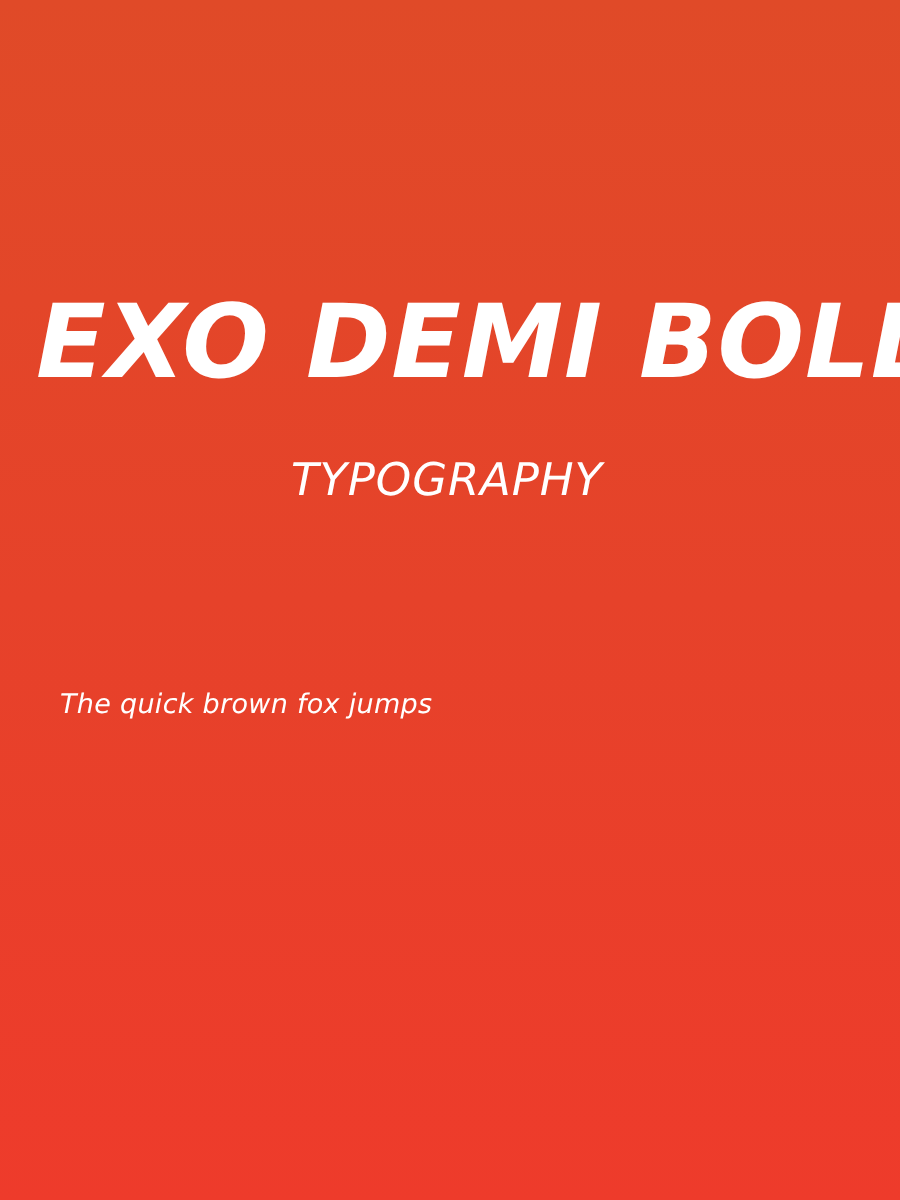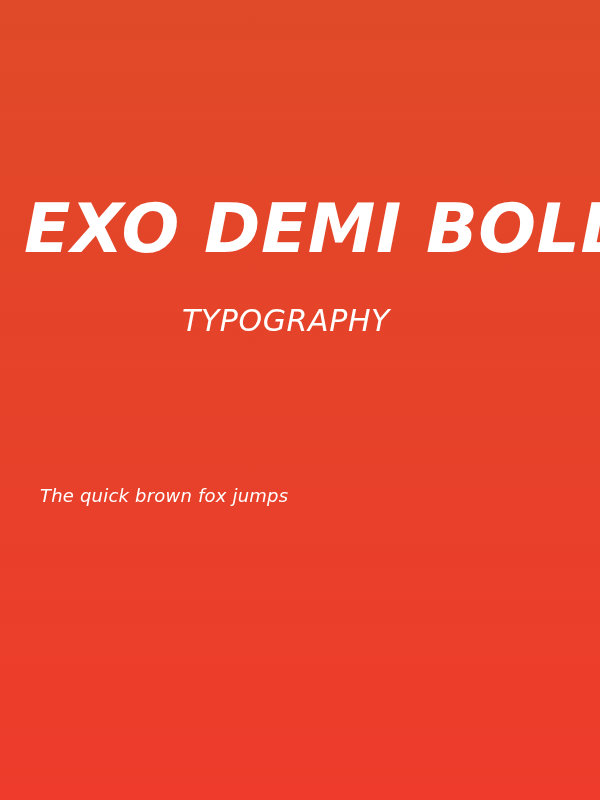--- a/index.html
+++ b/index.html
@@ -49,27 +49,28 @@
     width: 572px;            
     text-align: center;
     white-space: nowrap;
     color: #FFFFFF;
     font-family: "DejaVu Sans", sans-serif;
     font-size: 30px;
     font-weight: 400;
     font-style: italic;
     line-height: 36px;
     letter-spacing: 0.6px;
+    padding-left: 12px;
   }
 
   
   .specimen-sample {
     position: absolute;
     left: 40px;
-    top: 484px;
+    top: 458px;
     white-space: nowrap;
     color: #FFFFFF;
     font-family: "DejaVu Sans", sans-serif;
     font-size: 18px;
     font-weight: 400;
     font-style: italic;
     line-height: 24px;
     letter-spacing: 0.2px;
   }
 </style>

